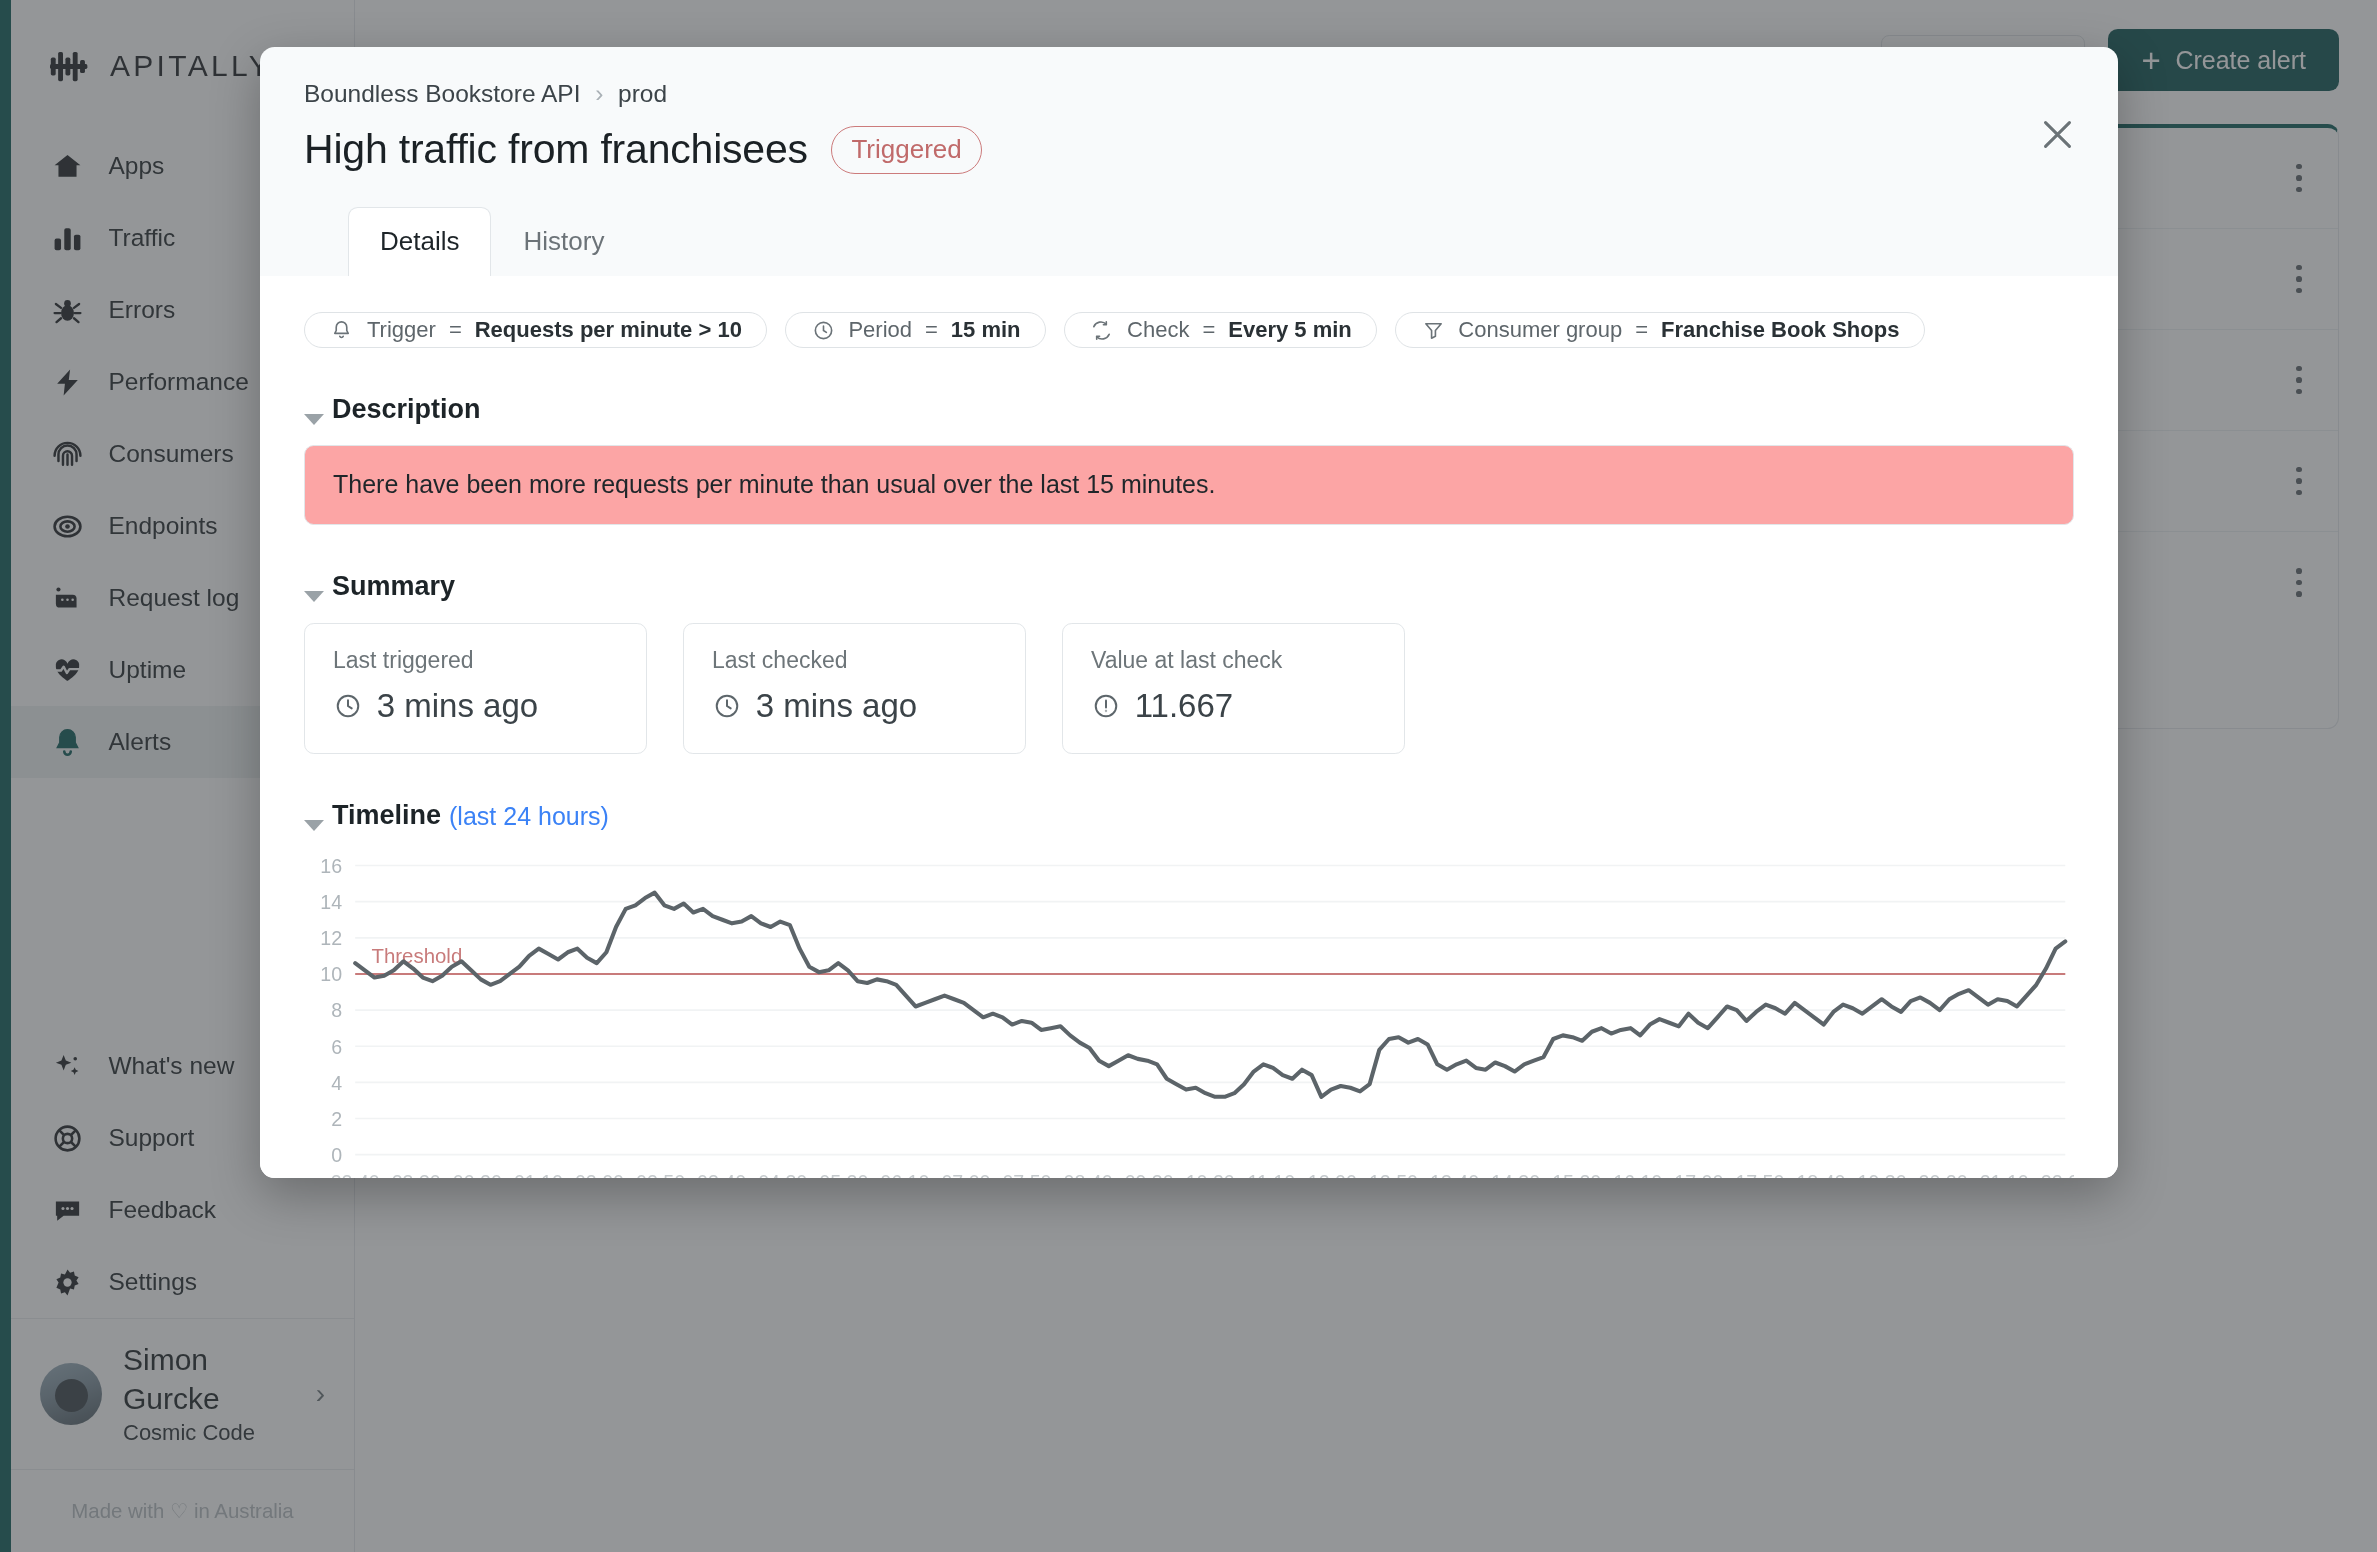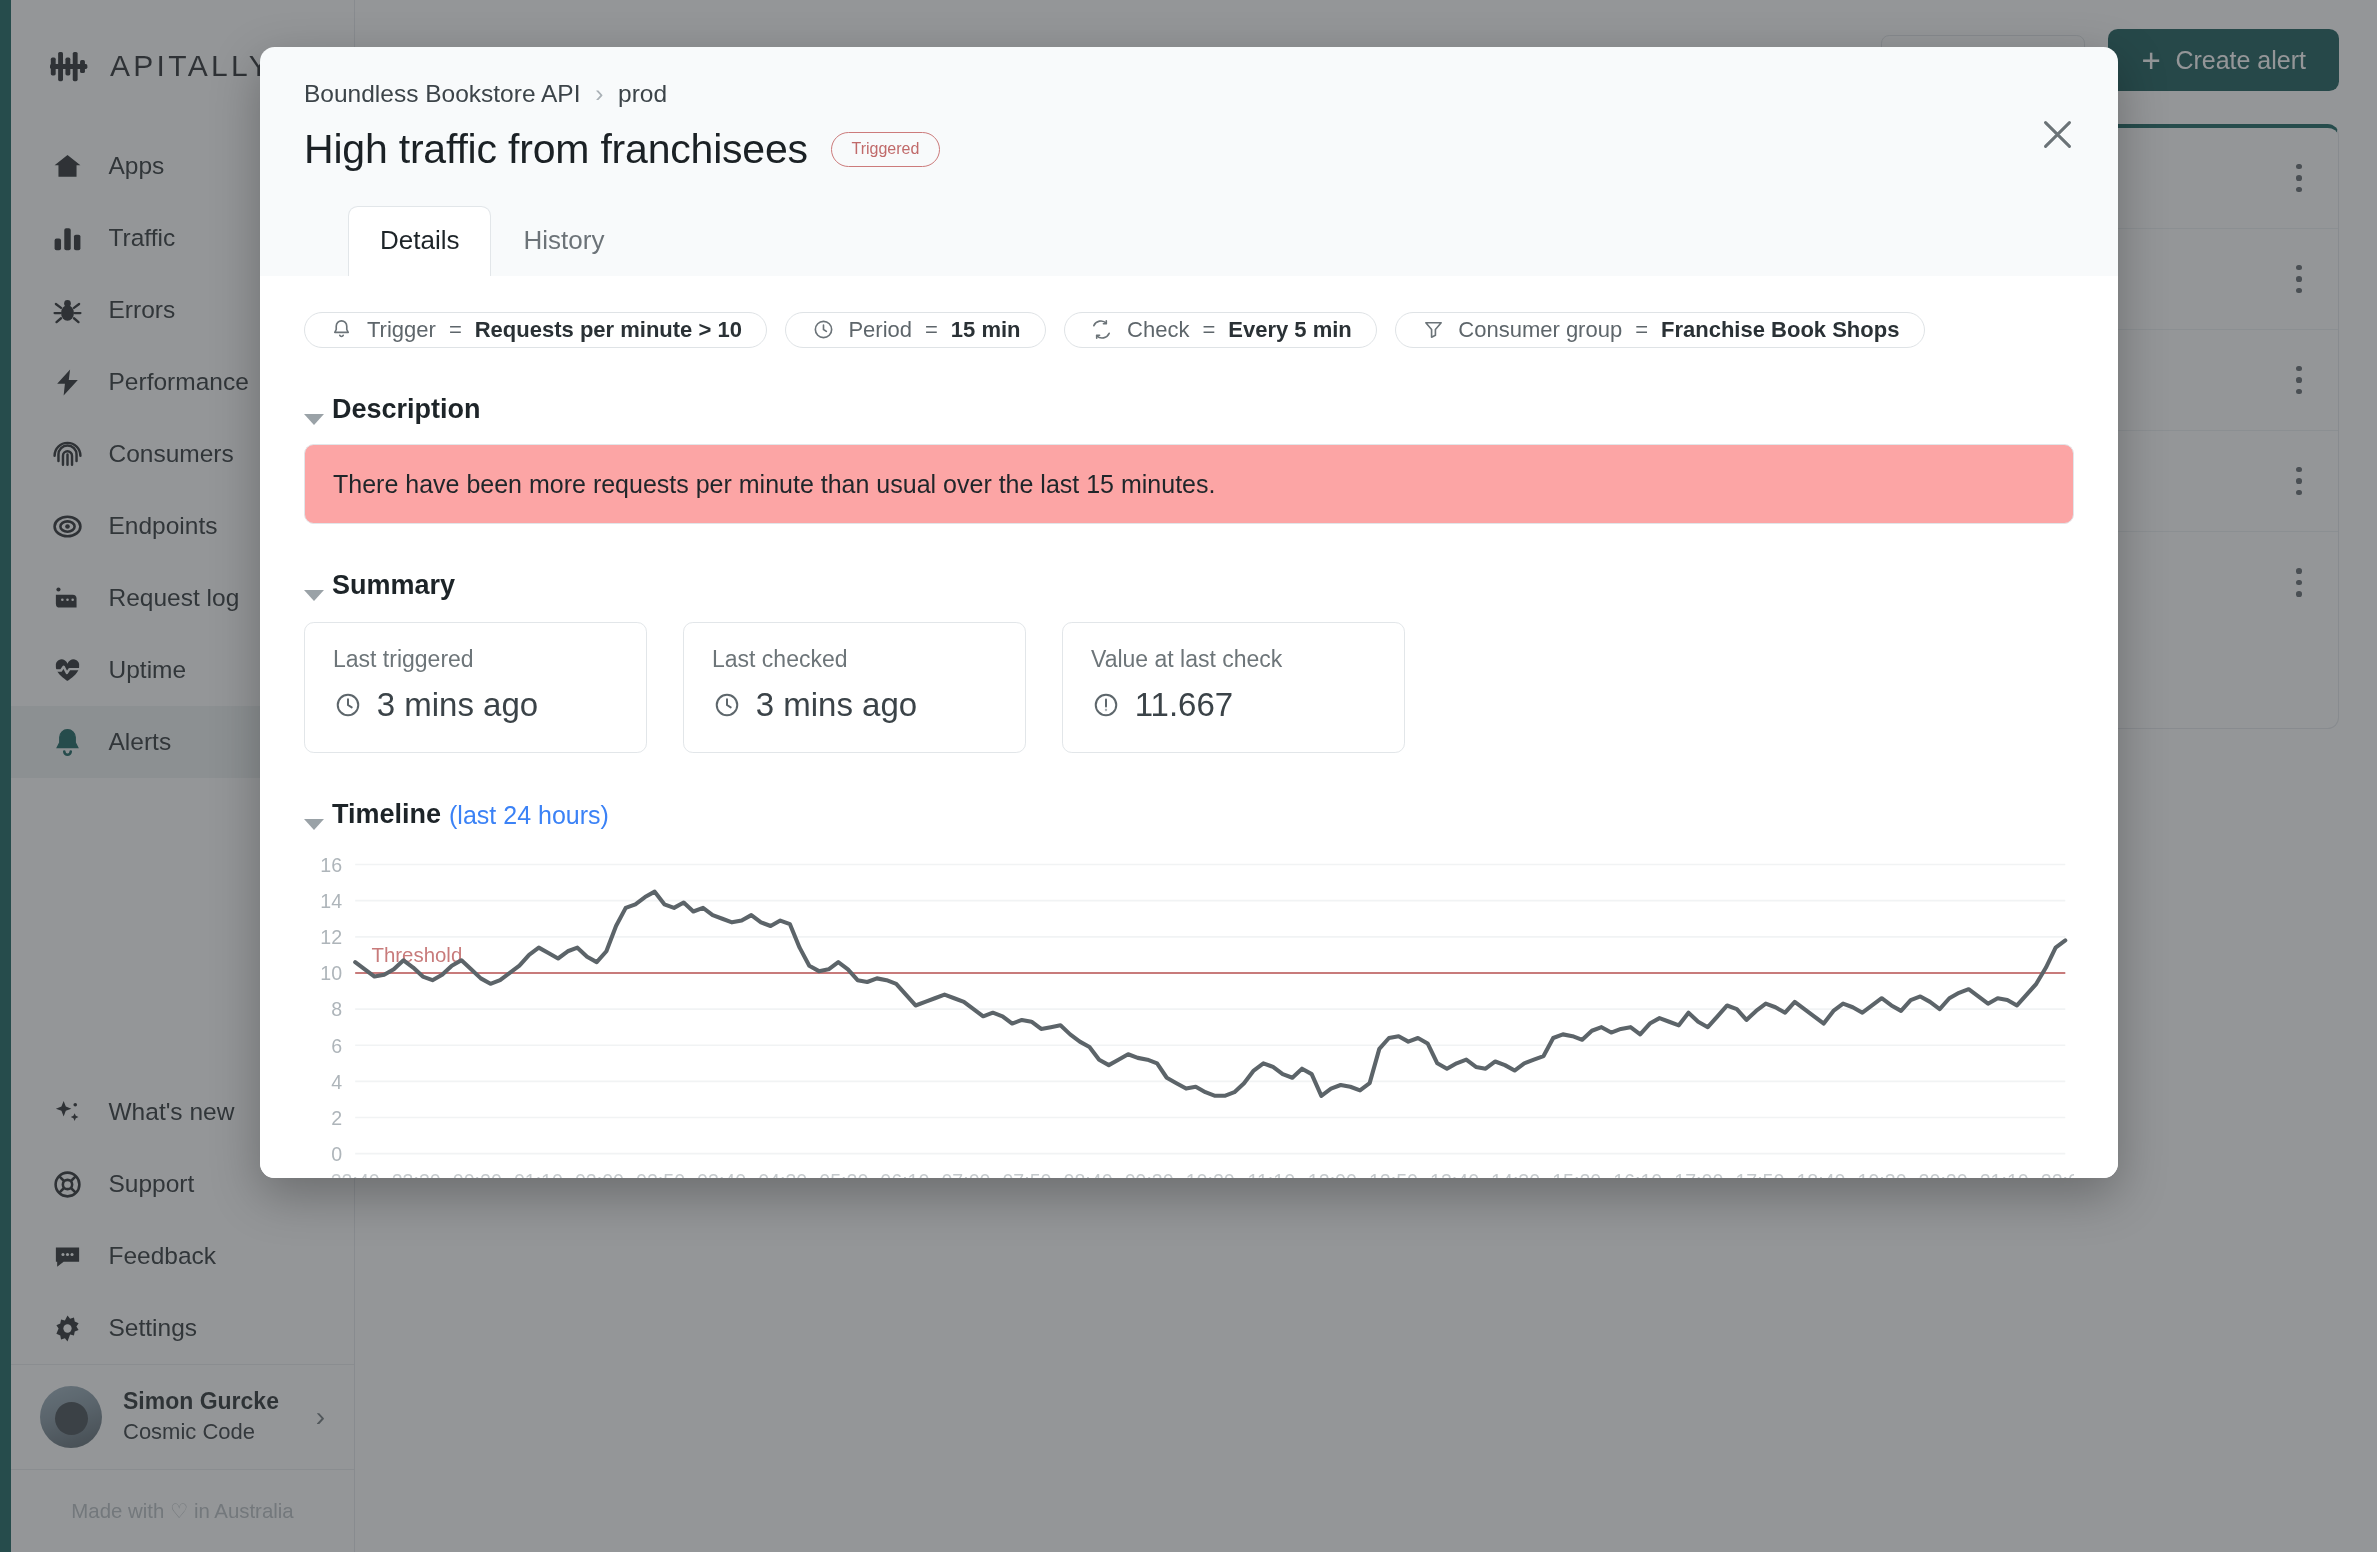--- a/index.html
+++ b/index.html
@@ -37,21 +37,21 @@
   .nav-item .ico { width:34px; height:34px; display:flex; align-items:center; justify-content:center; flex:0 0 34px; }
   .nav-item.active .ico svg { fill:#0d5c58; stroke:#0d5c58; }
 
   .nav-bottom { margin-top: auto; display:flex; flex-direction:column; padding-bottom: 0; }
 
   .profile { display:flex; align-items:center; gap:21px; padding: 21px 29px 21px 29px; border-top:0.8px solid #e9ecee; border-bottom:0.8px solid #e9ecee; }
   .avatar { width: 62px; height:62px; border-radius:50%; flex:0 0 62px;
             background: linear-gradient(160deg,#9bb0bd 0%, #7d8f9b 45%, #4f5b63 100%); position:relative; overflow:hidden; }
   .avatar::after { content:""; position:absolute; left:14.7px; top:16.3px; width:33px; height:33px; border-radius:50%; background:#3b4349; }
   .profile-txt { flex:1; }
-  .profile-name { font-size:23px; font-weight:700; color:#1e2427; line-height:1.3; }
+  .profile-name { font-size:30px; font-weight:400; color:#1e2427; line-height:1.3; }
   .profile-org  { font-size:22px; color:#2b3135; line-height:1.35; }
   .profile-chev { color:#6b7478; font-size:28px; }
 
   .made-with { text-align:center; color:#b6bcc0; font-size:20.4px; padding: 29px 0; }
 
   .content { flex:1; position:relative; background:#ffffff; }
   .content-top { display:flex; justify-content:flex-end; align-items:center; gap:23px; padding: 29px 38px 0 0; }
   .search-box { width: 204px; height: 51px; border:0.8px solid #dfe3e6; border-radius:8.2px; background:#fff; }
   .btn-primary {
     background:#0d5250; color:#ffffff; border:none; border-radius:9.8px;
@@ -76,21 +76,21 @@
   .modal {
     position:absolute; left: 260px; top: 47px; width: 1858px; height: 1131px;
     background:#f8fafb; border-radius: 14.7px; box-shadow: 0 16.3px 49px rgba(0,0,0,.28);
     display:flex; flex-direction:column; overflow:hidden;
   }
   .modal-head { padding: 33px 44px 0 44px; position:relative; }
   .breadcrumb { display:flex; align-items:center; gap:14.7px; font-size:24.5px; color:#3c4449; }
   .breadcrumb .sep { color:#aab1b6; font-size:24.5px; }
   .title-row { display:flex; align-items:center; gap:23px; margin-top: 18px; }
   .modal-title { font-size: 41px; color:#1b2125; font-weight:400; letter-spacing:-0.2px; }
-  .badge { border:1.2px solid #cc7b7b; color:#c06a6a; border-radius: 816px; padding: 6.5px 19.6px 8.2px 19.6px; font-size:16px; }
+  .badge { border:1.2px solid #cc7b7b; color:#c06a6a; border-radius: 816px; padding: 6.5px 19.6px 8.2px 19.6px; font-size:26px; }
   .close-btn { position:absolute; right: 38px; top: 64px; width:46px; height:46px; color:#6b7377; display:flex; align-items:center; justify-content:center; cursor:pointer; }
 
   .tabs { display:flex; align-items:flex-end; gap:0; margin: 33px 0 0 44px; position:relative; }
   .tab {
     font-size:26px; padding: 18px 31px 19.6px 31px; border-radius:9.8px 9.8px 0 0;
     color:#6c7378; border:0.8px solid transparent; border-bottom:none; white-space:nowrap;
   }
   .tab.active { background:#ffffff; color:#1d2428; border-color:#e2e6e9; }
   .tabs-underline { position:absolute; left:-44px; right:0; bottom:0; height:0.8px; background:#e2e6e9; z-index:-1; }
 

